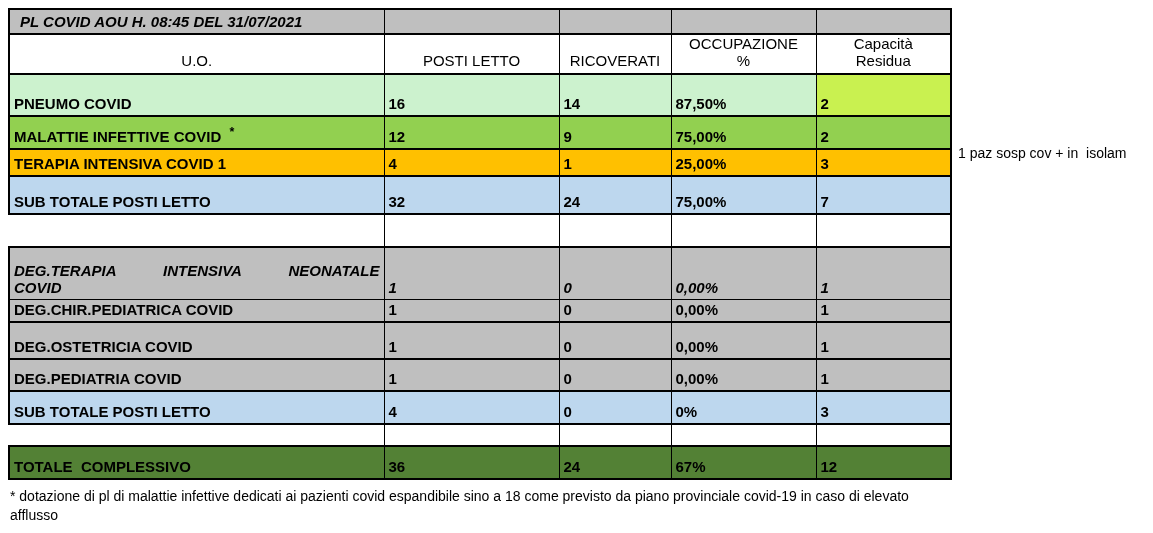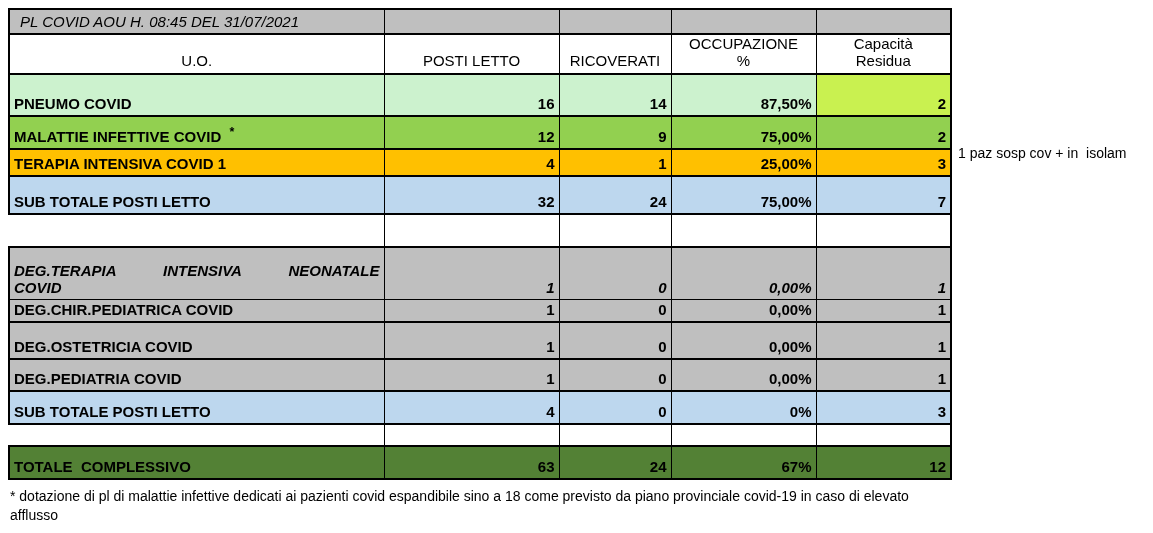--- a/index.html
+++ b/index.html
@@ -29,29 +29,29 @@
   
   tr.t2 > td { border-top-width:2px; }
   tr.b2 > td { border-bottom-width:2px; }
 
   
   .h-title{height:25px} .h-hdr{height:40px} .h-34{height:42px} .h-33{height:33px}
   .h-27{height:27px} .h-38{height:38px} .h-52{height:52px} .h-23{height:23px}
   .h-37{height:37px} .h-32{height:32px} .h-22{height:22px}
 
   .title-cell {
-    font-weight:normal; font-style:italic;
+    font-weight:bold; font-style:italic;
     vertical-align:middle;
     padding:1px 4px 1px 10px;
     font-size:15px;
   }
   .hdr { text-align:center; font-weight:normal; white-space:pre-line; padding-bottom:4px; }
   .lbl { font-weight:bold; }
   .lbl-pre { font-weight:bold; white-space:pre; }
-  .num { font-weight:bold; text-align:right; }
+  .num { font-weight:bold; text-align:left; }
   .justify-line { display:block; text-align-last:justify; }
   .plain-line   { display:block; }
 
   tr.empty > td { background:#ffffff; }
   tr.empty > td:first-child { border-left-style:hidden; }
 
   .annotation {
     position:absolute;
     left:958px; top:117px;
     font-size:14px;
@@ -187,21 +187,21 @@
     <tr class="h-22 empty">
       <td></td>
       <td></td>
       <td></td>
       <td></td>
       <td></td>
     </tr>
 
     <tr class="h-33 t2 b2" style="background-color: rgb(83, 129, 53);">
       <td class="lbl-pre">TOTALE  COMPLESSIVO</td>
-      <td class="num">63</td>
+      <td class="num">36</td>
       <td class="num">24</td>
       <td class="num">67%</td>
       <td class="num">12</td>
     </tr>
   </tbody>
     </table>
 </div>
 
 <div class="annotation">1 paz sosp cov + in  isolam</div>
 

